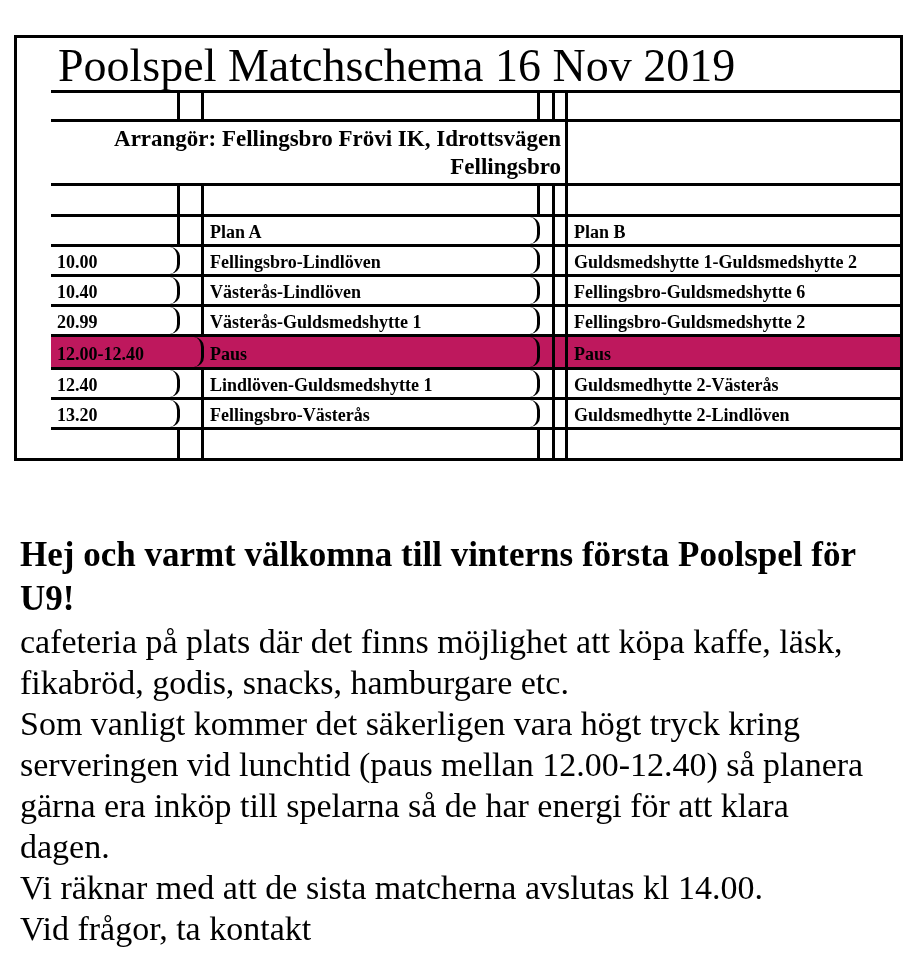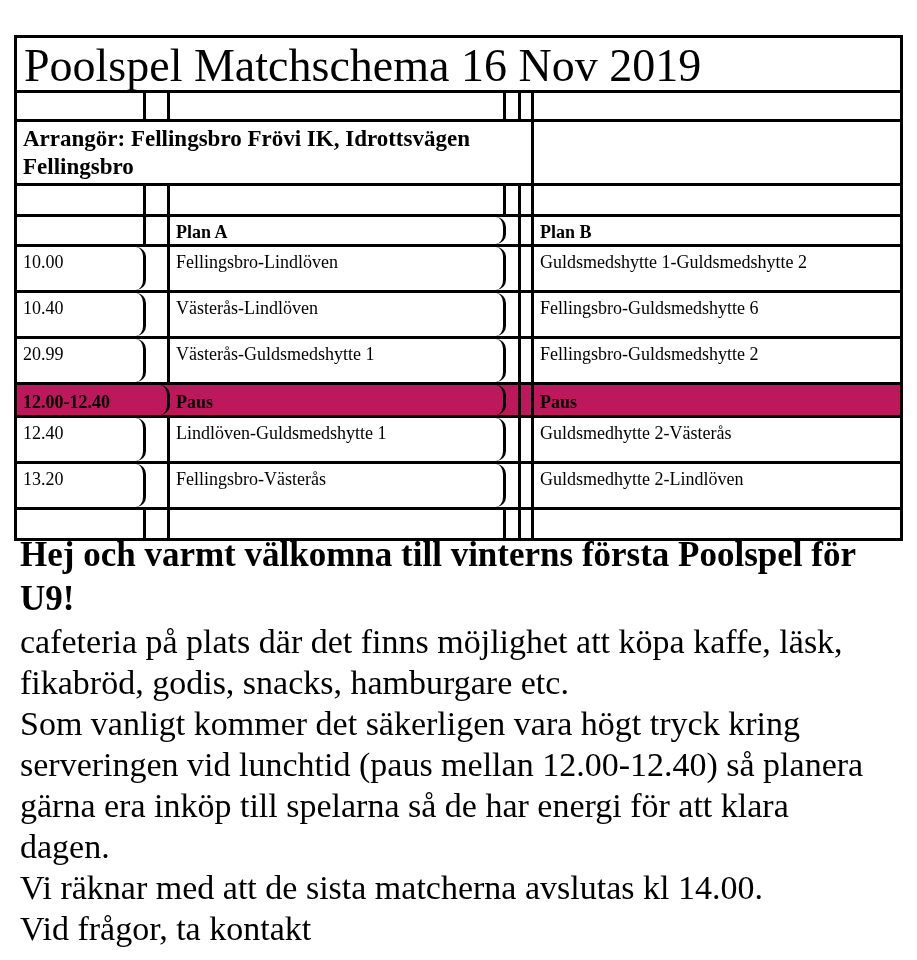--- a/index.html
+++ b/index.html
@@ -12,20 +12,21 @@
     position: relative;
   }
 
   
   .schedule-table {
     position: absolute;
     left: 14px; top: 35px;
     width: 889px;
     border: 3px solid #000;
     background: #fff;
+    padding-left: 34px;
   }
   .t-row { border-bottom: 3px solid #000; display: grid; }
   .t-row:last-child { border-bottom: none; }
 
   .row-title { display: block; height: 55px; }
   .title-text {
     font-size: 46px; line-height: 55px;
     padding-left: 7px; white-space: nowrap;
   }
 
@@ -37,24 +38,25 @@
   .cell:last-child { border-right: none; }
 
   .row-empty-a { height: 29px; }
   .row-empty-b { height: 31px; }
   .row-empty-c { height: 28px; }
 
   .row-arranger { min-height: 60px; }
   .arranger-cell {
     font-weight: bold; font-size: 23px; line-height: 28px;
     padding: 3px 4px 2px 6px;
+    text-align: right;
   }
 
   .row-header { height: 30px; }
-  .row-data   { height: 46px; }
+  .row-data   { height: 30px; font-weight: bold; }
   .row-pause  { height: 33px; background: #be185d; }
 
   .cell-text {
     font-size: 18px; line-height: 27px;
     padding: 2px 0 0 6px;
     white-space: nowrap;
     border-radius: 10px;
   }
   .bold { font-weight: bold; }
   .row-pause .cell-text { line-height: 30px; }

